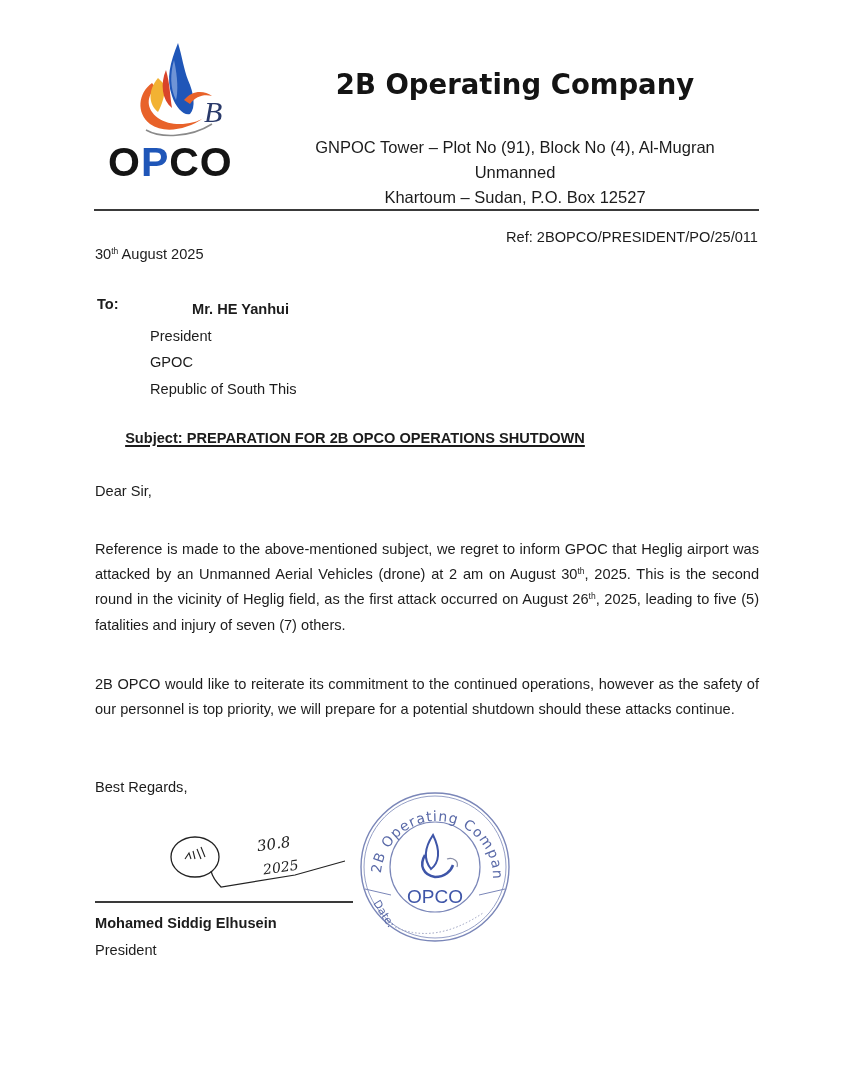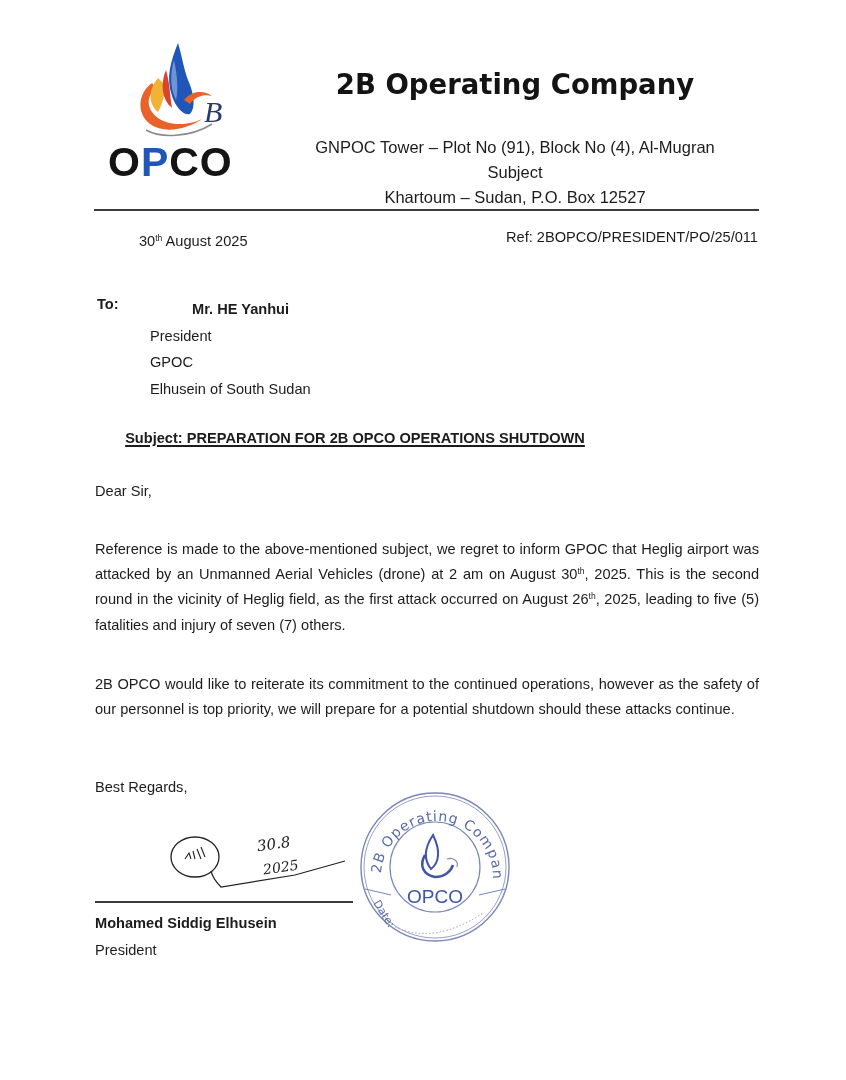--- a/index.html
+++ b/index.html
@@ -21,21 +21,21 @@
     left: 270px; top: 68px; width: 490px; text-align: center;
     font-family: "DejaVu Sans", sans-serif; font-weight: bold; font-size: 27.5px; color: #141414;
   }
   .address {
     left: 270px; top: 135px; width: 490px; text-align: center;
     font-family: Liberation Sans, sans-serif; font-size: 16.5px; line-height: 25px; color: #1c1c1c;
   }
   .header-rule { left: 94px; top: 209px; width: 665px; height: 2px; background: #3a3a3a; }
 
   .body-text { font-size: 14.6px; color: #1c1c1c; }
-  .date-line { left: 95px; top: 233px; margin-left: 44px; }
+  .date-line { left: 95px; top: 246px; }
   .ref-line { right: 88px; top: 229px; text-align: right; margin-left: 8px; }
   sup { font-size: 8.5px; vertical-align: 5px; line-height: 0; }
 
   .to-label { left: 97px; top: 296px; font-weight: bold; }
   .recipient { left: 150px; top: 296px; line-height: 26.5px; }
   .recipient .name { font-weight: bold; margin-left: 42px; }
 
   .subject { left: 0; width: 710px; top: 430px; text-align: center; font-weight: bold; }
   .subject span { text-decoration: underline; text-decoration-thickness: 1.5px; text-underline-offset: 2px; }
 
@@ -73,34 +73,34 @@
     <path d="M46 92 C60 100, 90 100, 112 86" stroke="#8a8a8a" stroke-width="1.5" fill="none"></path>
 
     <text x="104" y="84" font-family="Liberation Serif, serif" font-style="italic" font-size="30" fill="#2a3a6a">B</text>
   </svg>
   <div class="logo-word"><span>O</span><span class="p">P</span><span>CO</span></div>
 </div>
 
 <div class="abs company-name">2B Operating Company</div>
 <div class="abs address">
   <div>GNPOC Tower – Plot No (91), Block No (4), Al-Mugran</div>
-  <div>Subject</div>
+  <div>Unmanned</div>
   <div>Khartoum – Sudan, P.O. Box 12527</div>
 </div>
 <div class="abs header-rule"></div>
 
 <div class="abs body-text date-line"><span>30</span><sup>th</sup><span> August 2025</span></div>
 <div class="abs body-text ref-line">Ref: 2BOPCO/PRESIDENT/PO/25/011</div>
 
 <div class="abs body-text to-label">To:</div>
 <div class="abs body-text recipient">
   <div class="name">Mr. HE Yanhui</div>
   <div>President</div>
   <div>GPOC</div>
-  <div>Elhusein of South Sudan</div>
+  <div>Republic of South This</div>
 </div>
 
 <div class="abs body-text subject"><span>Subject: PREPARATION FOR 2B OPCO OPERATIONS SHUTDOWN</span></div>
 
 <div class="abs body-text salutation">Dear Sir,</div>
 
 <div class="abs body-text para para1"><span>Reference is made to the above-mentioned subject, we regret to inform GPOC that Heglig airport was attacked by an Unmanned Aerial Vehicles (drone) at 2 am on August 30</span><sup>th</sup><span>, 2025. This is the second round in the vicinity of Heglig field, as the first attack occurred on August 26</span><sup>th</sup><span>, 2025, leading to five (5) fatalities and injury of seven (7) others.</span></div>
 
 <div class="abs body-text para para2">2B OPCO would like to reiterate its commitment to the continued operations, however as the safety of our personnel is top priority, we will prepare for a potential shutdown should these attacks continue.</div>
 

